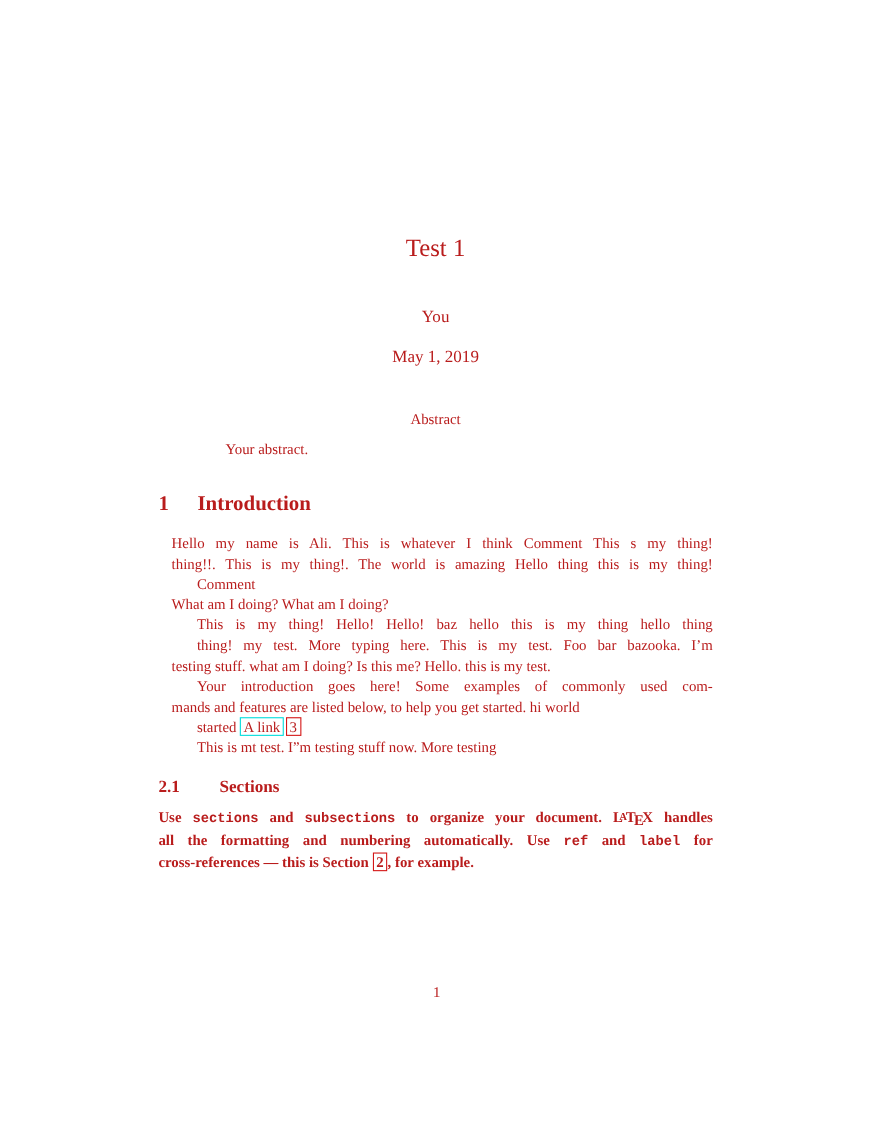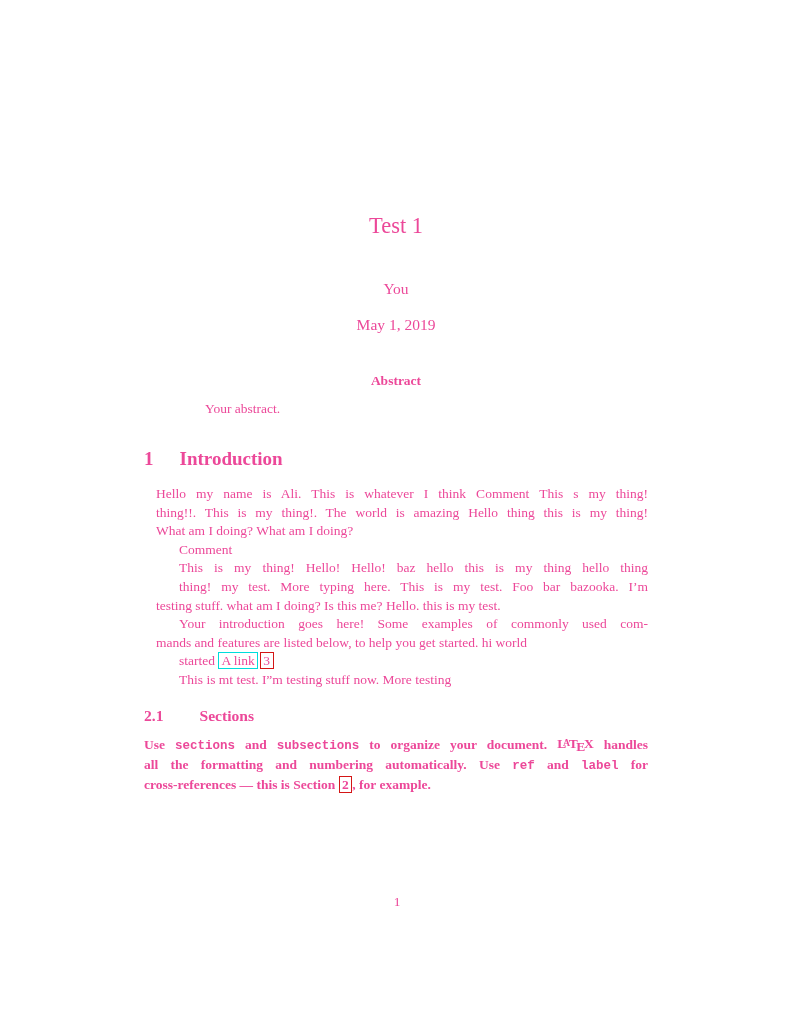--- a/index.html
+++ b/index.html
@@ -1,38 +1,38 @@
 <!DOCTYPE html>
 <html><head>
 <meta charset="utf-8">
 <style>
   html, body { margin: 0; padding: 0; background: #ffffff; }
   .page {
     position: relative;
     width: 794px;
     height: 1028px;
     background: #ffffff;
-    color: #ec4899;
+    color: #b91c1c;
     font-family: "Liberation Serif", "DejaVu Serif", serif;
     overflow: hidden;
   }
   .content {
     position: absolute;
     left: 144px;
     top: 0;
     width: 504px;
   }
   .titleblock { padding-top: 213px; text-align: center; }
   .doc-title  { font-size: 22.5px; line-height: 26px; }
   .doc-author { font-size: 15.5px; line-height: 20px; margin-top: 40px; }
   .doc-date   { font-size: 15.5px; line-height: 20px; margin-top: 16px; }
 
   .abstract-heading {
     margin-top: 37px; text-align: center;
-    font-size: 13.5px; line-height: 17px; font-weight: bold;
+    font-size: 13.5px; line-height: 17px; font-weight: normal;
   }
   .abstract-body {
     margin: 11px 42px 0 42px;
     font-size: 13.5px; line-height: 17px;
     text-indent: 19px;
   }
 
   .sec {
     font-weight: bold; font-size: 19px; line-height: 24px;
     margin: 30px 0 0 0;
@@ -109,22 +109,22 @@
     <div>
       <div class="abstract-heading">Abstract</div>
       <div class="abstract-body">Your abstract.</div>
     </div>
 
     <h2 class="sec"><span class="secnum">1</span><span>Introduction</span></h2>
 
     <div class="para para-block">
       <div class="line">Hello my name is Ali. This is whatever I think Comment This s my thing!</div>
       <div class="line">thing!!. This is my thing!. The world is amazing Hello thing this is my thing!</div>
+      <div class="line last indent">Comment</div>
       <div class="line last">What am I doing? What am I doing?</div>
-      <div class="line last indent">Comment</div>
       <div class="line indent">This is my thing! Hello! Hello! baz hello this is my thing hello thing</div>
       <div class="line indent">thing! my test. More typing here. This is my test. Foo bar bazooka. I’m</div>
       <div class="line last">testing stuff. what am I doing? Is this me? Hello. this is my test.</div>
       <div class="line indent">Your introduction goes here! Some examples of commonly used com-</div>
       <div class="line last">mands and features are listed below, to help you get started. hi world</div>
       <div class="line last indent"><span>started </span><span class="linkbox">A link</span><span class="refbox">3</span></div>
       <div class="line last indent">This is mt test. I”m testing stuff now. More testing</div>
     </div>
 
 

